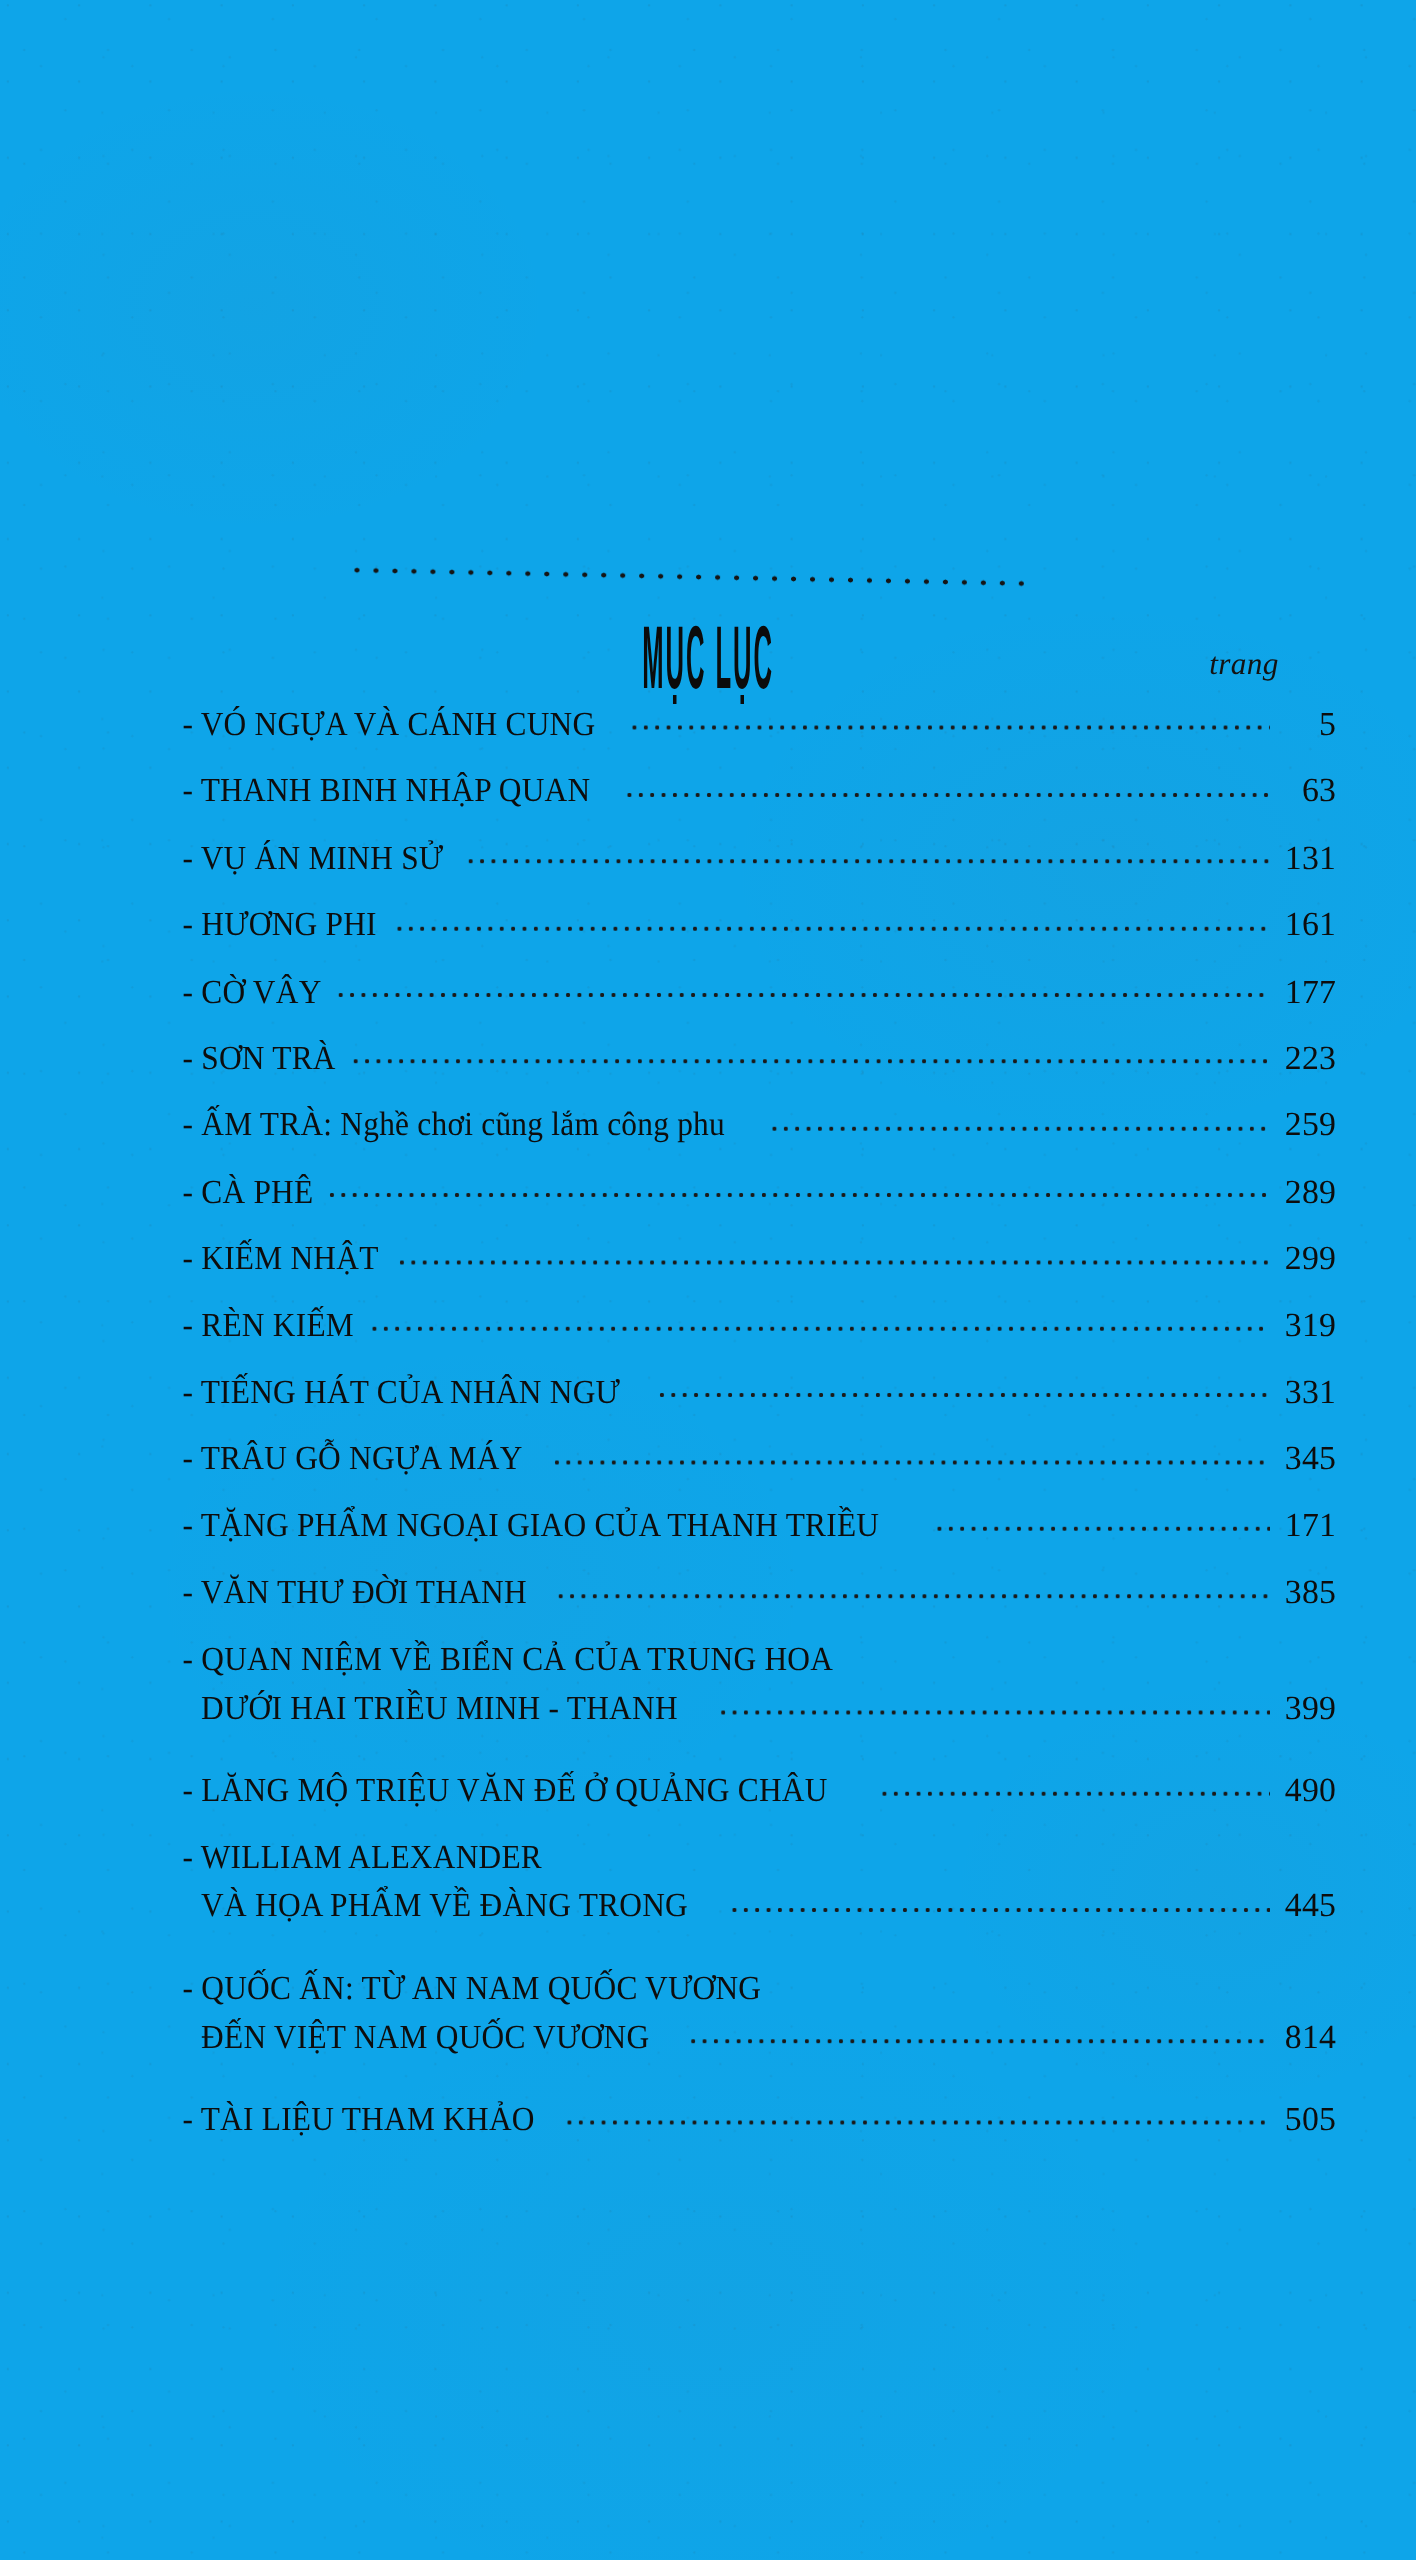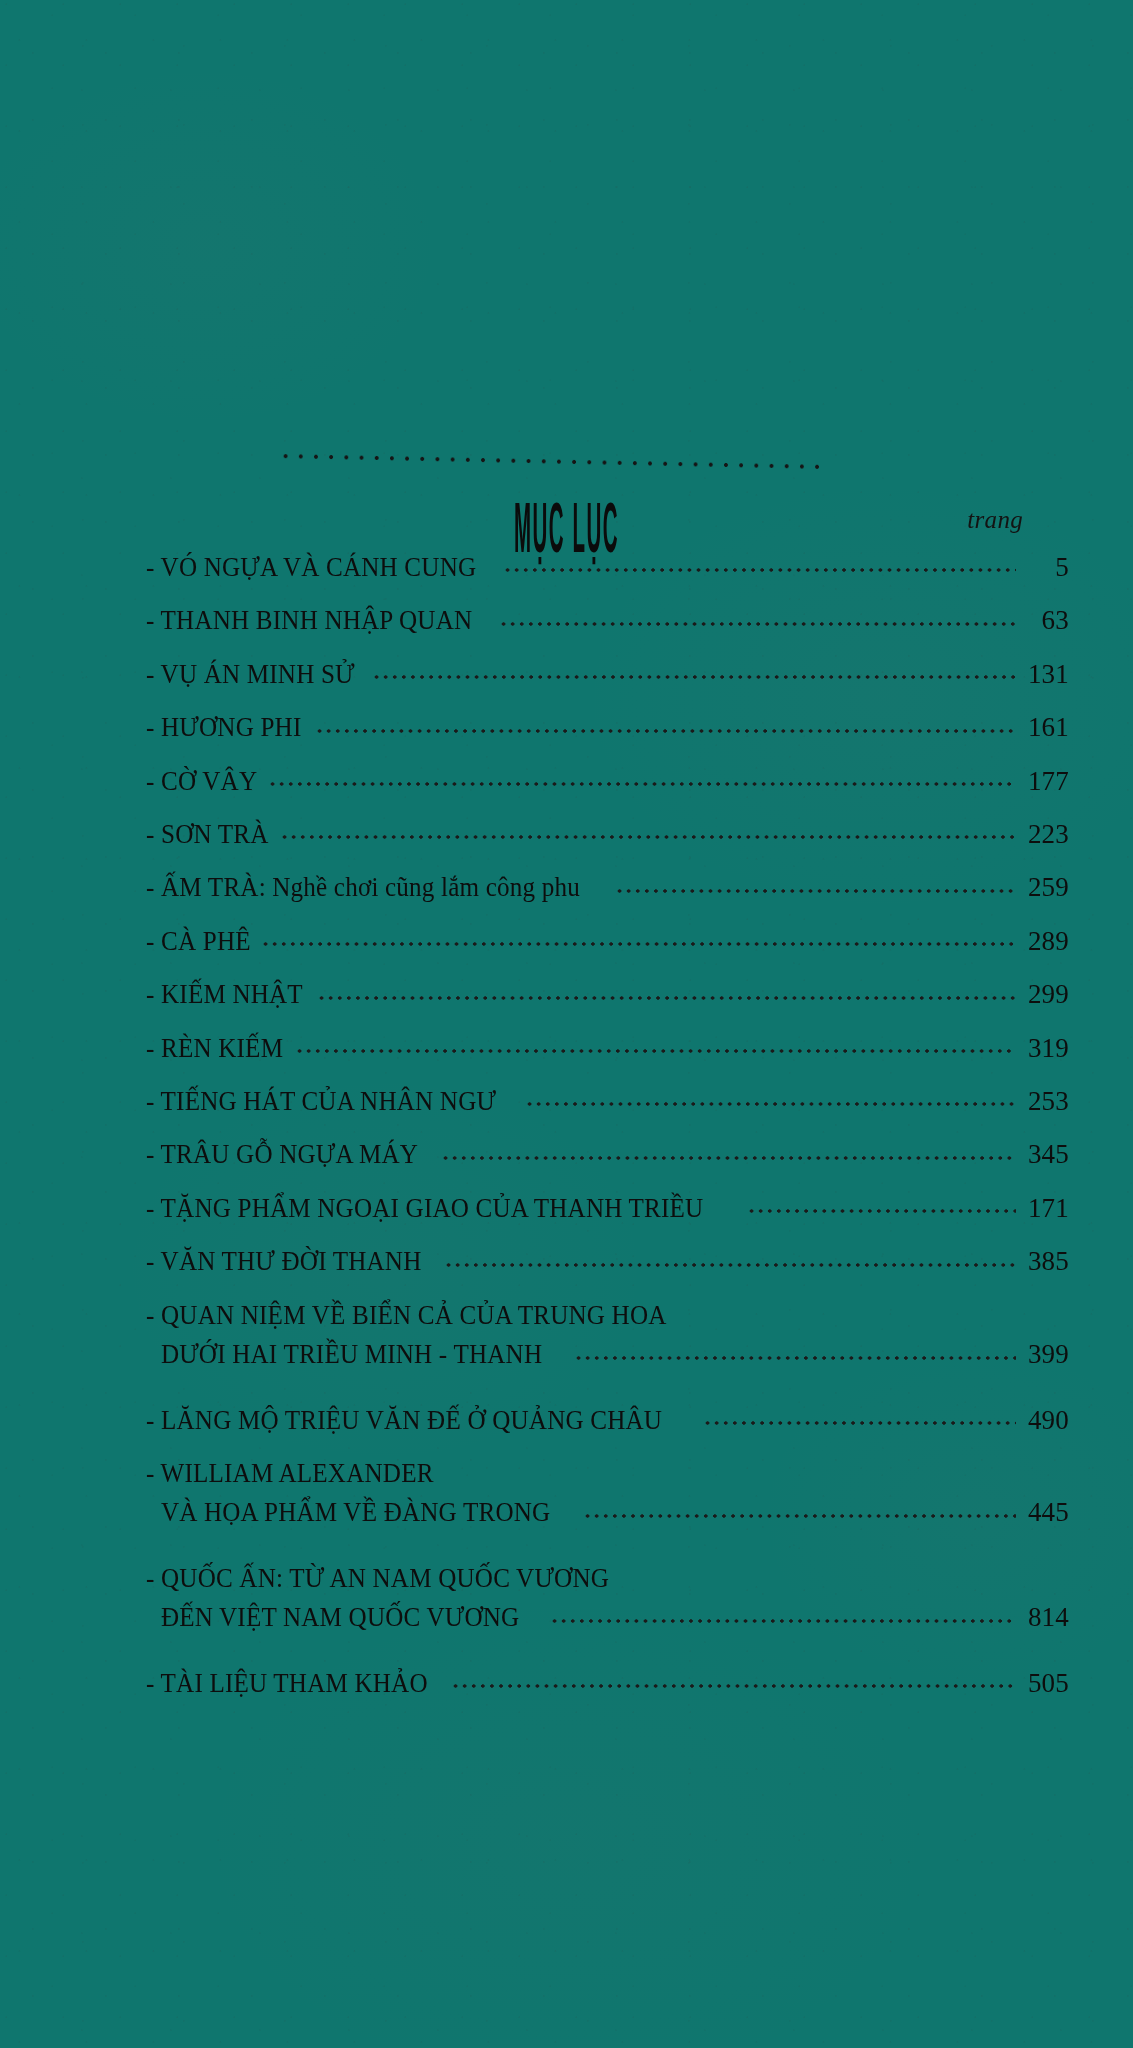--- a/index.html
+++ b/index.html
@@ -6,21 +6,21 @@
   html, body {
     margin: 0;
     padding: 0;
     background: #ffffff;
   }
   .page {
     position: relative;
     width: 1133px;
     height: 2048px;
     margin: 0 auto;
-    background: #0f766e;
+    background: #0ea5e9;
     overflow: hidden;
     font-family: "Liberation Serif", "DejaVu Serif", serif;
     color: #111111;
   }
 
   
   .page::before {
     content: "";
     position: absolute;
     inset: 0;
@@ -85,21 +85,21 @@
     background-size: 15.2px 8px;
     background-repeat: repeat-x;
     transform: rotate(1.15deg);
     transform-origin: left center;
   }
 
   
   .trang-label {
     text-align: right;
     padding-right: 110px;
-    margin-top: 30px;
+    margin-top: 42px;
     font-style: italic;
     font-size: 25px;
     color: #131313;
     letter-spacing: 0.3px;
   }
 
   
   .toc-list {
     list-style: none;
     margin: 14px 0 0 0;
@@ -253,21 +253,21 @@
           <div class="entry-line">
             <span class="entry-text caps">- RÈN KIẾM</span>
             <span class="leader"></span>
             <span class="page-num">319</span>
           </div>
         </li>
         <li class="toc-entry">
           <div class="entry-line">
             <span class="entry-text caps">- TIẾNG HÁT CỦA NHÂN NGƯ</span>
             <span class="leader"></span>
-            <span class="page-num">253</span>
+            <span class="page-num">331</span>
           </div>
         </li>
         <li class="toc-entry">
           <div class="entry-line">
             <span class="entry-text caps">- TRÂU GỖ NGỰA MÁY</span>
             <span class="leader"></span>
             <span class="page-num">345</span>
           </div>
         </li>
         <li class="toc-entry">

